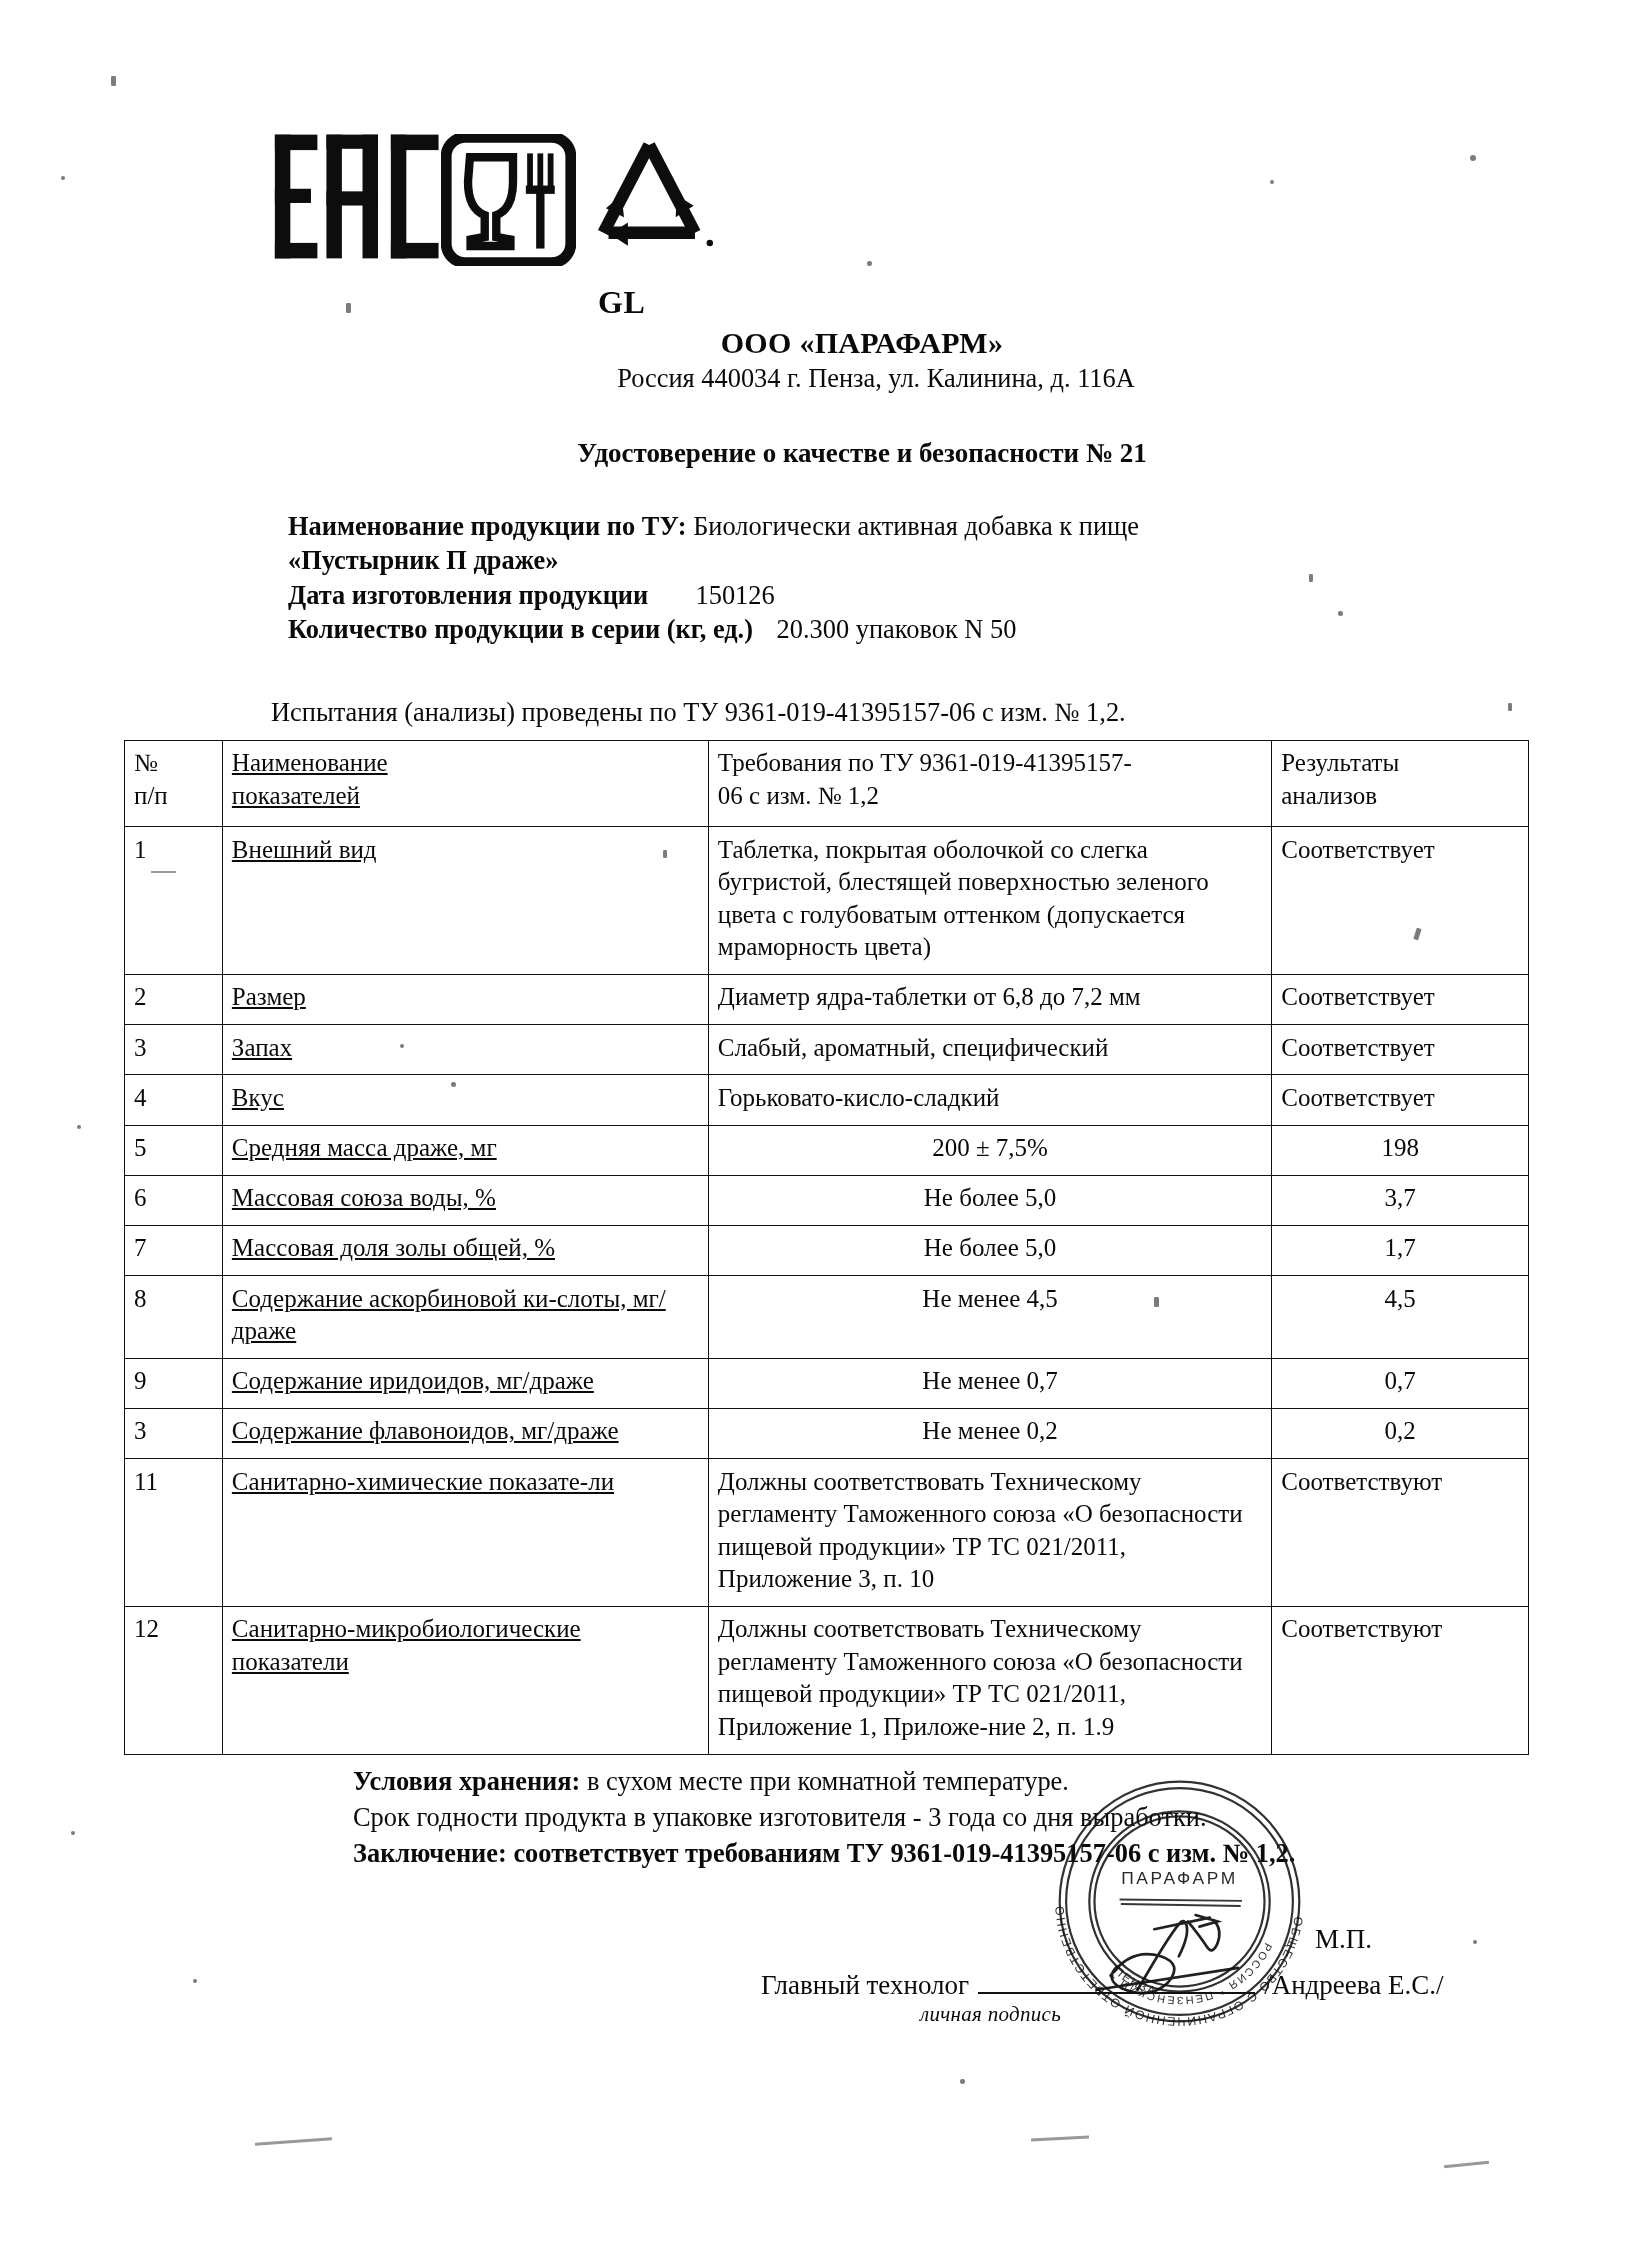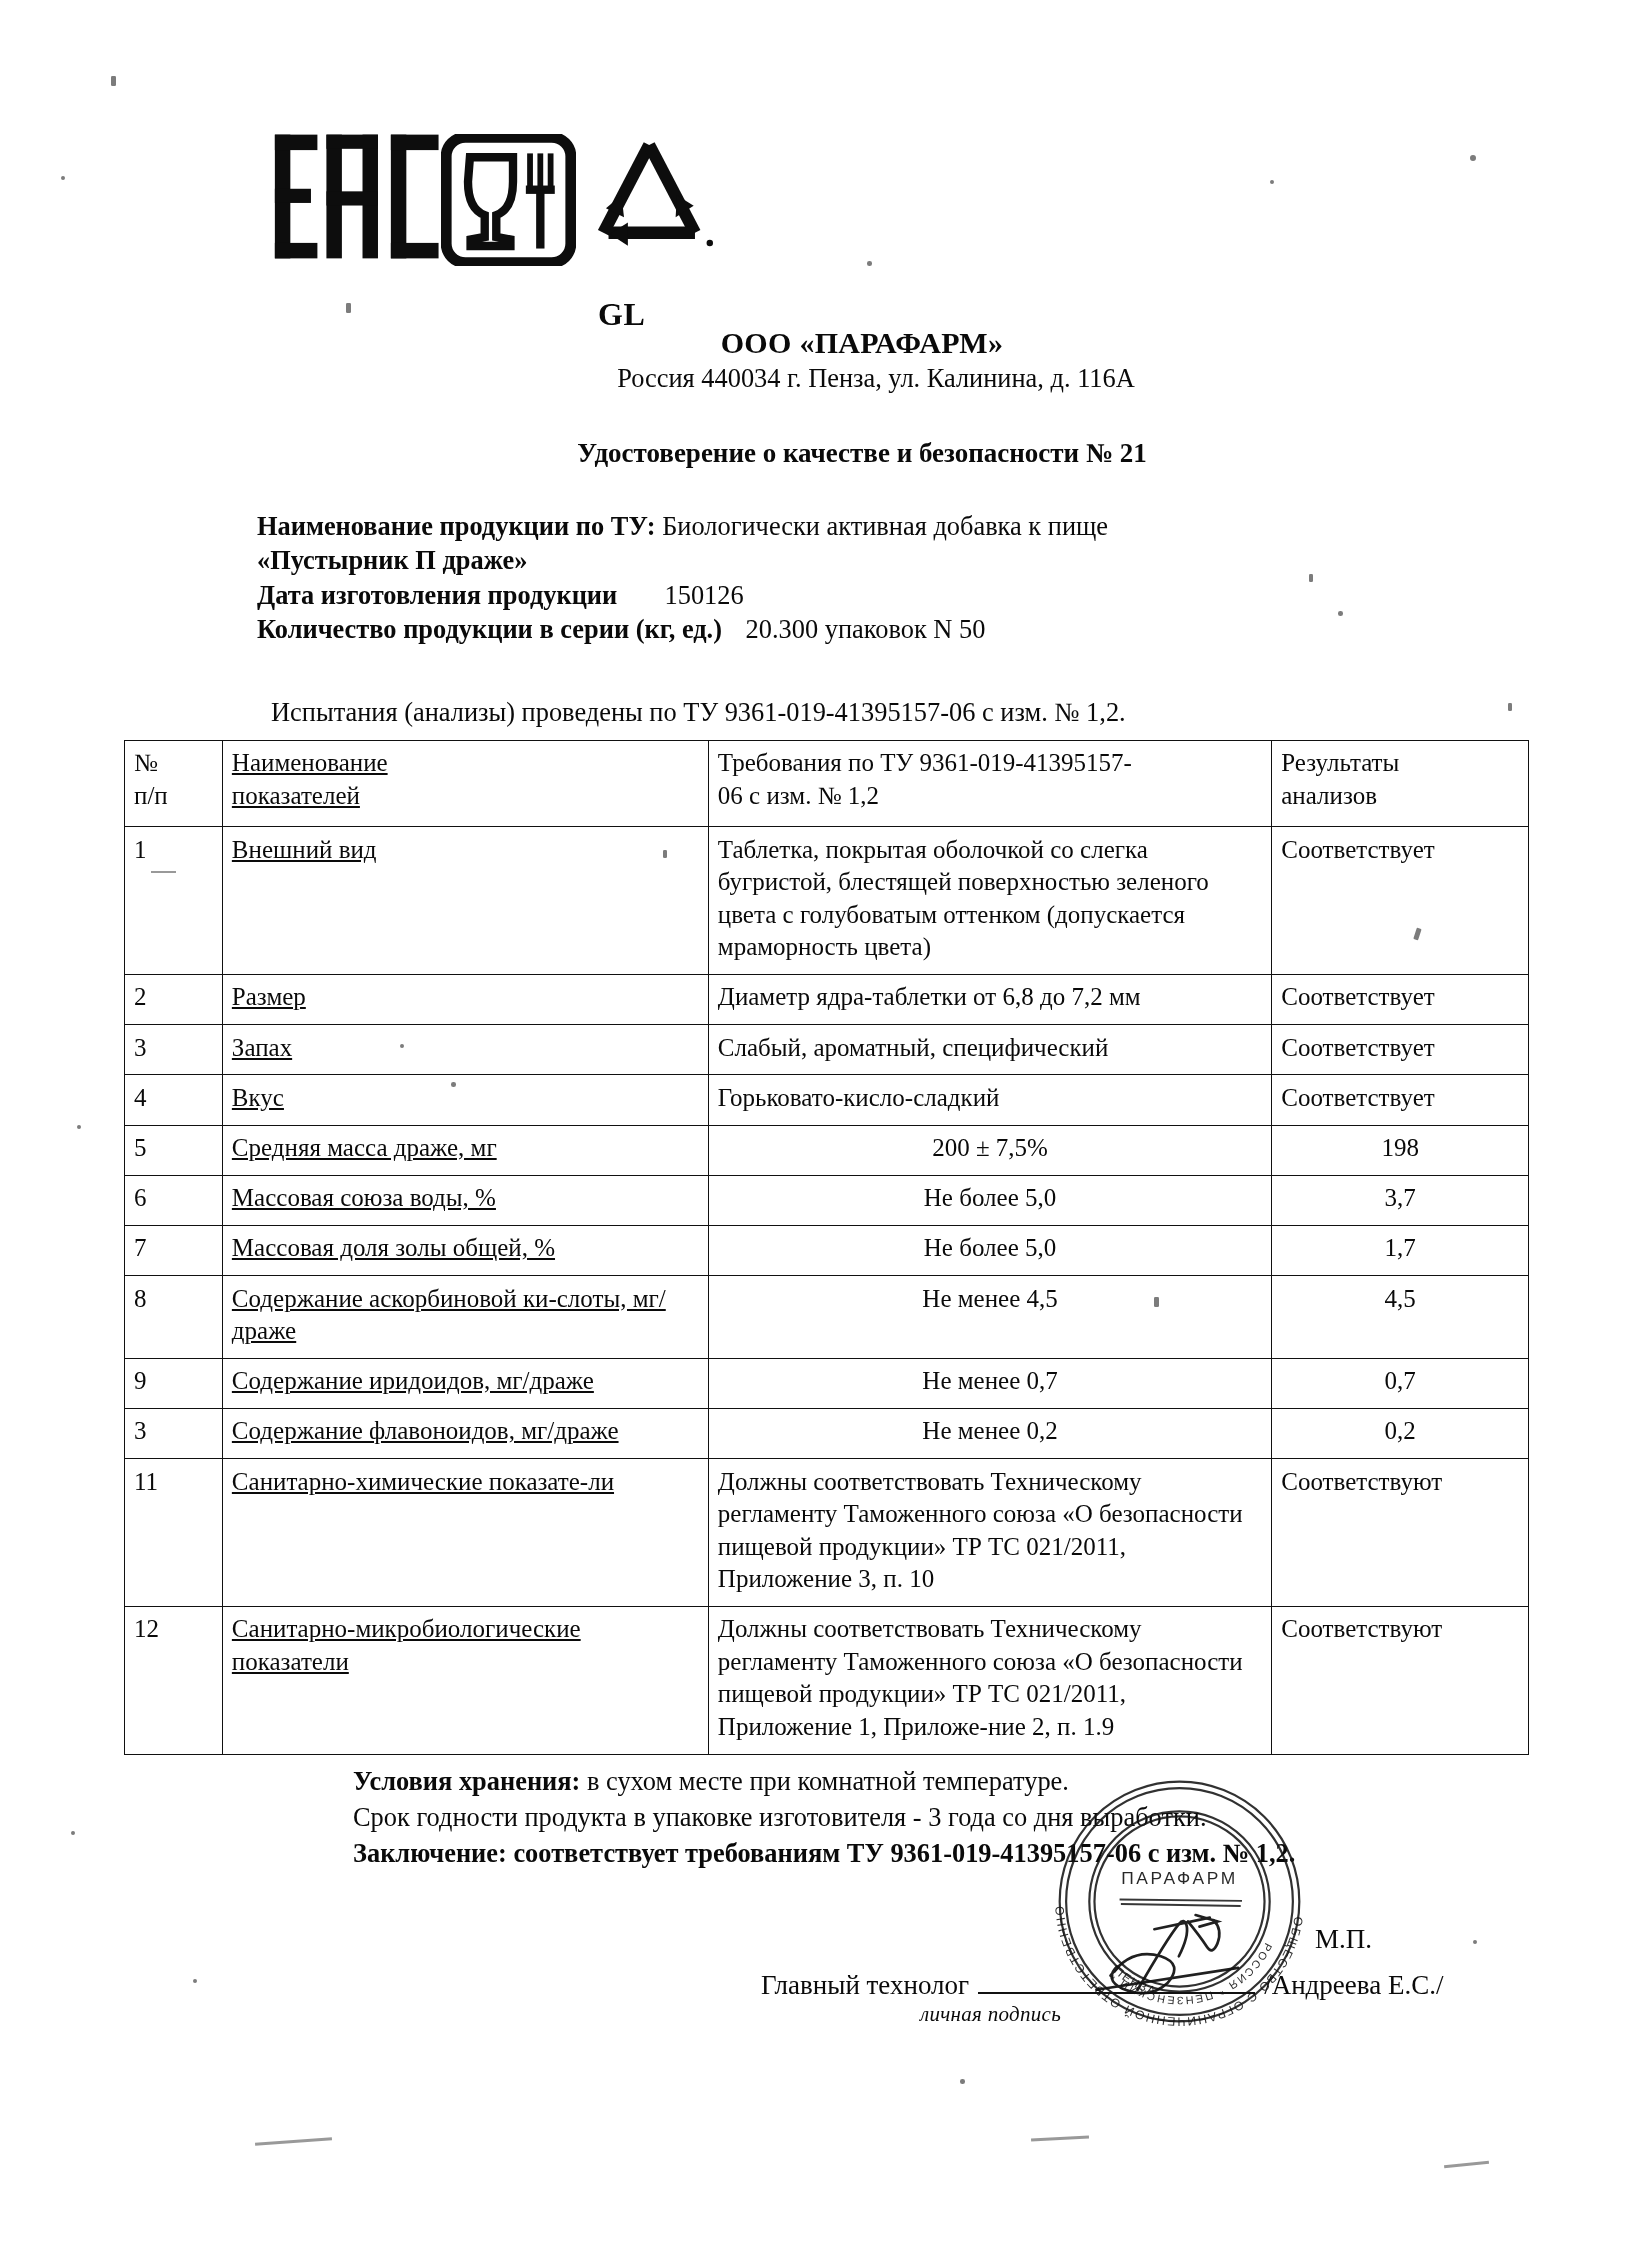--- a/index.html
+++ b/index.html
@@ -44,21 +44,20 @@
   .foodsafe-mark { width: 135px; height: 132px; display:block; margin-left: -3.9px; margin-top: 1.9px;}
   .recycle-mark { width: 139px; height: 129px; display:block; margin-left: 3.9px; margin-top: 3.9px;}
   .gl-label {
     position: absolute;
     left: 598px;
     top: 284px;
     font-size: 32px;
     font-weight: 700;
     letter-spacing: 0.6px;
     font-family: "Liberation Serif", serif;
-    margin-top: 12px;
   }
 
   
   .company {
     position: absolute;
     left: 0; right: 0;
     top: 326px;
     text-align: center;
     padding-left: 80px;
     font-size: 30px;
@@ -80,21 +79,21 @@
     top: 438px;
     text-align: center;
     padding-left: 80px;
     font-size: 27px;
     font-weight: 700;
   }
 
   
   .info {
     position: absolute;
-    left: 257px;
+    left: 288px;
     top: 509px;
     width: 1109px;
     font-size: 26.4px;
     line-height: 1.30;
   }
   .info .ln { white-space: nowrap; }
   .info .lbl { font-weight: 700; }
   .info .val { font-weight: 400; }
   .info .prodname { font-weight: 700; }
   .info .wrapline { white-space: normal; }

